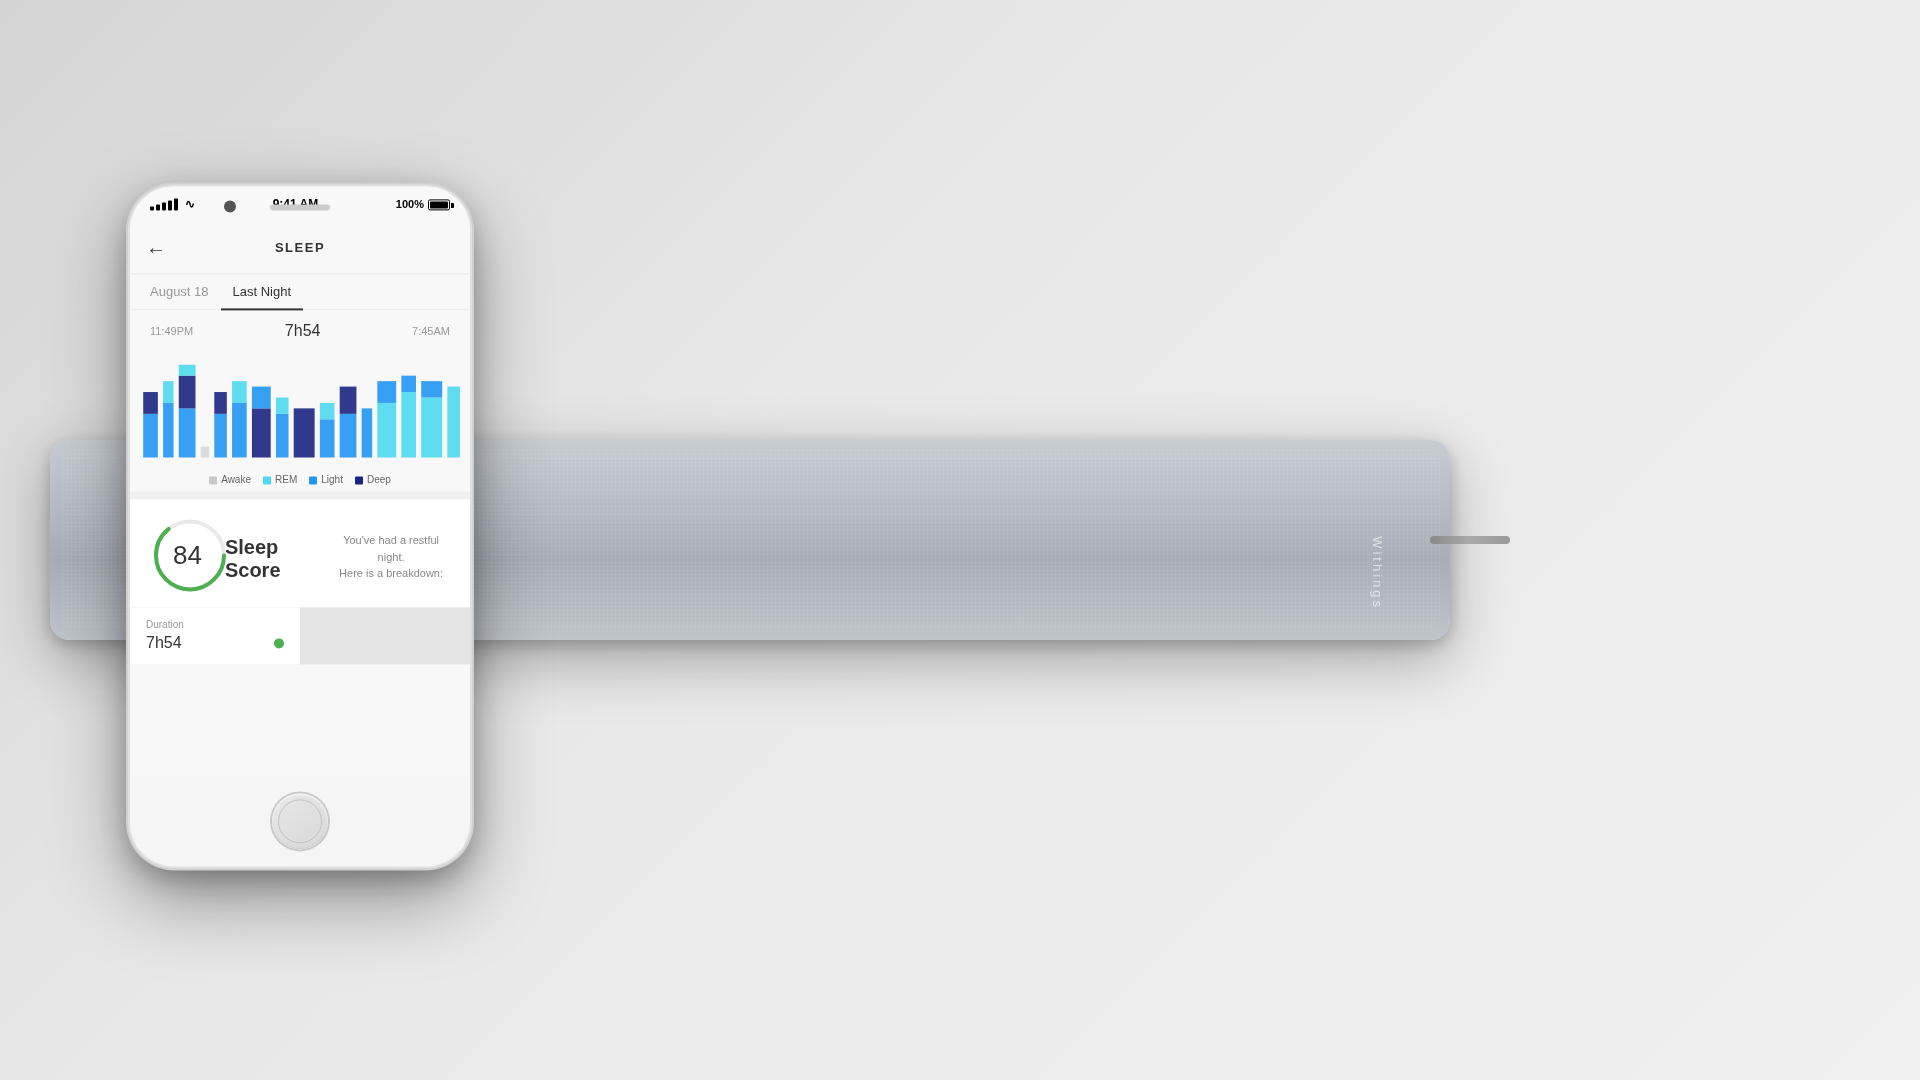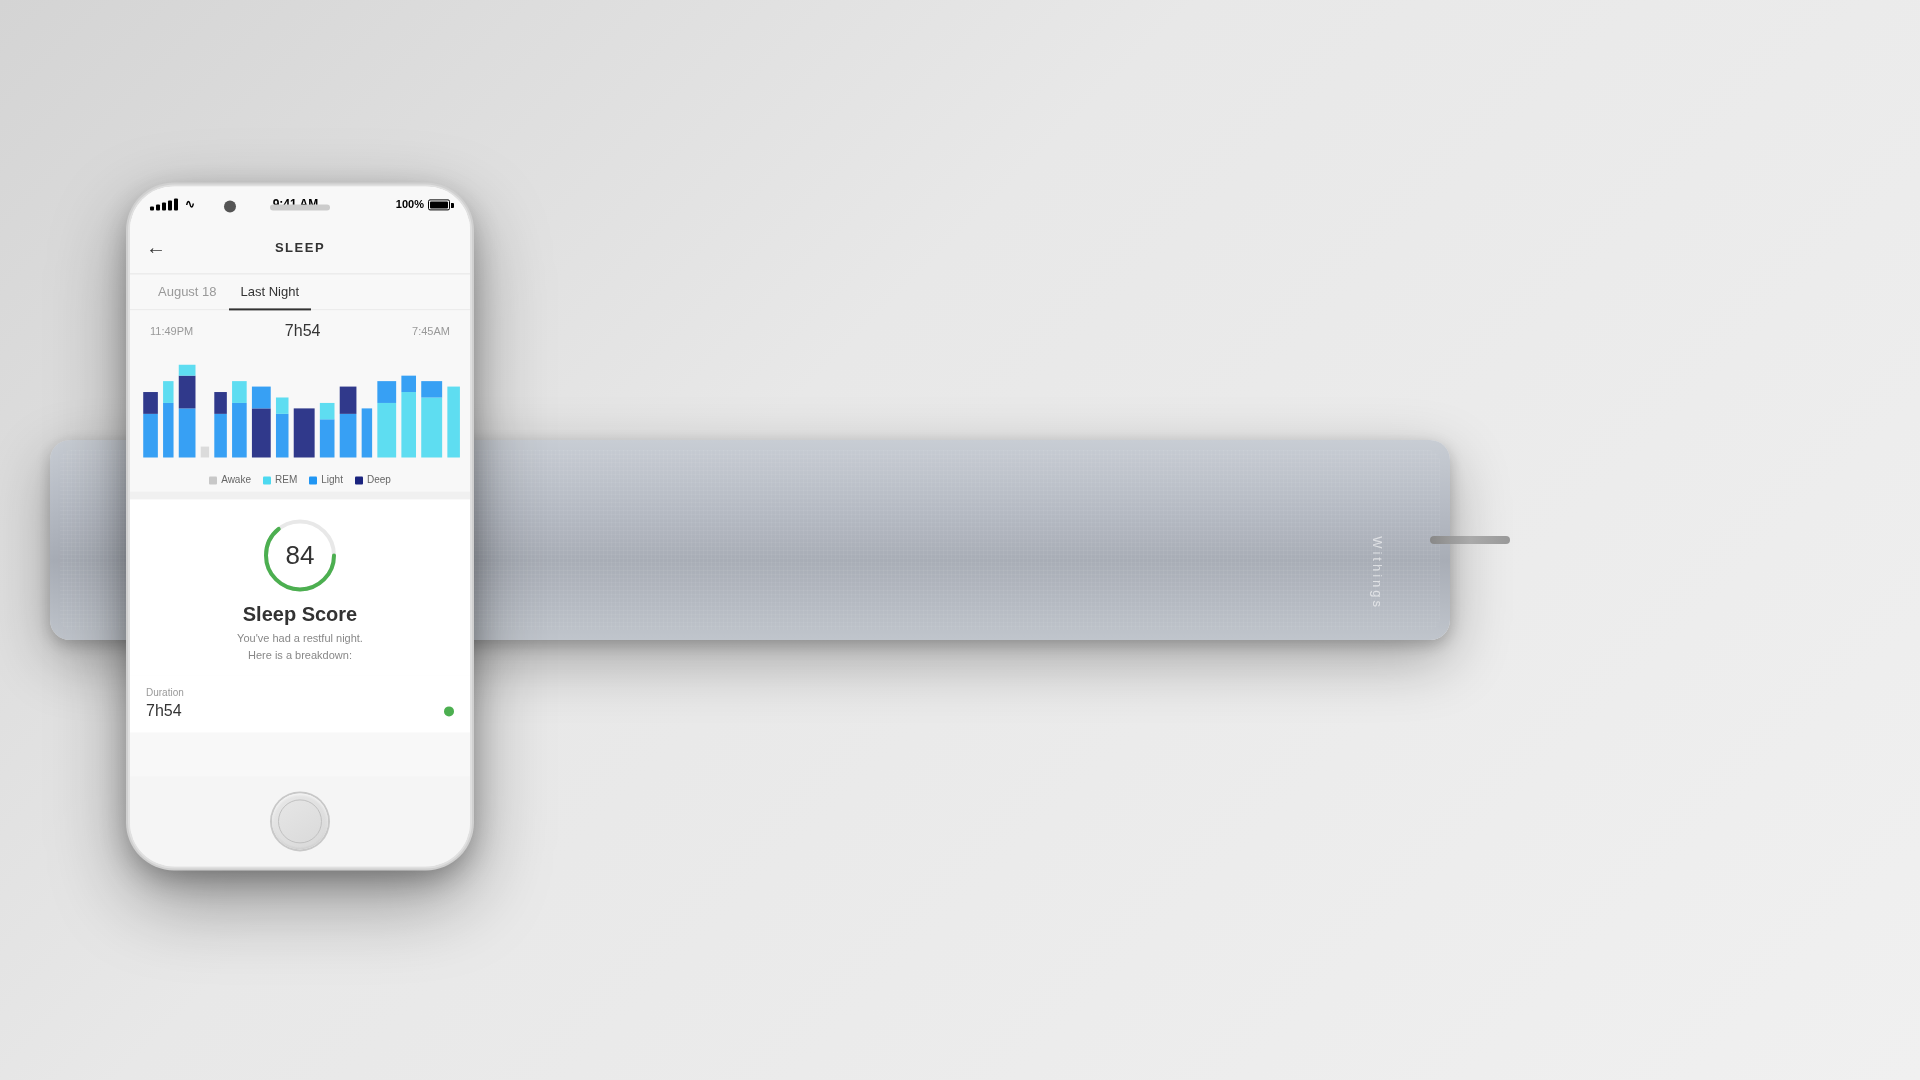--- a/index.html
+++ b/index.html
@@ -279,21 +279,21 @@
       font-weight: 600;
       letter-spacing: 1.5px;
       color: #333;
       text-transform: uppercase;
     }
 
     
     .tabs-row {
       display: flex;
       background: #f8f8f8;
-      padding: 0 16px;
+      padding: 0 8px;
       border-bottom: 1px solid #e5e5e5;
     }
 
     .tab-item {
       padding: 10px 12px;
       font-size: 13px;
       color: #999;
       position: relative;
       cursor: pointer;
     }
@@ -365,21 +365,21 @@
     .legend-dot {
       width: 8px;
       height: 8px;
       border-radius: 1px;
     }
 
     
     .score-section {
       background: #fff;
       display: flex;
-      flex-direction: column;
+      flex-direction: row;
       align-items: center;
       padding: 16px 20px 12px;
       border-top: 8px solid #f0f0f0;
     }
 
     .score-circle {
       width: 80px;
       height: 80px;
       position: relative;
       display: flex;
@@ -413,21 +413,21 @@
       color: #888;
       text-align: center;
       margin-top: 4px;
       line-height: 1.5;
     }
 
     
     .stats-grid {
       background: #fff;
       display: grid;
-      grid-template-columns: 1fr;
+      grid-template-columns: 1fr 1fr;
       gap: 1px;
       background-color: #e5e5e5;
       margin-top: 0;
     }
 
     .stat-cell {
       background: #fff;
       padding: 12px 16px;
     }
 

